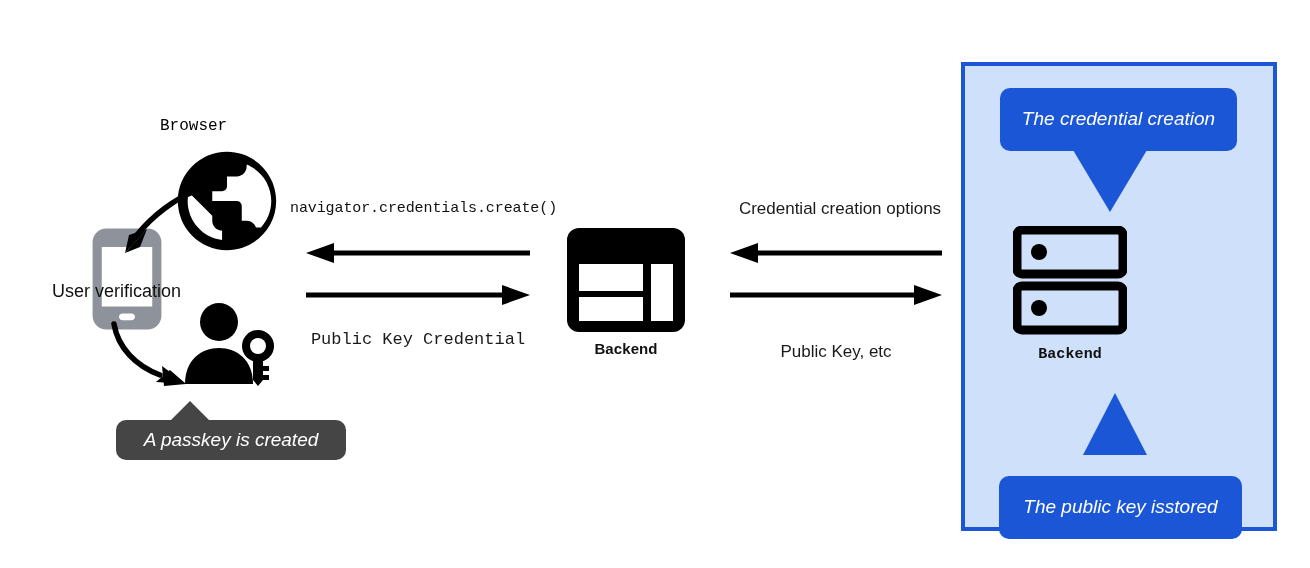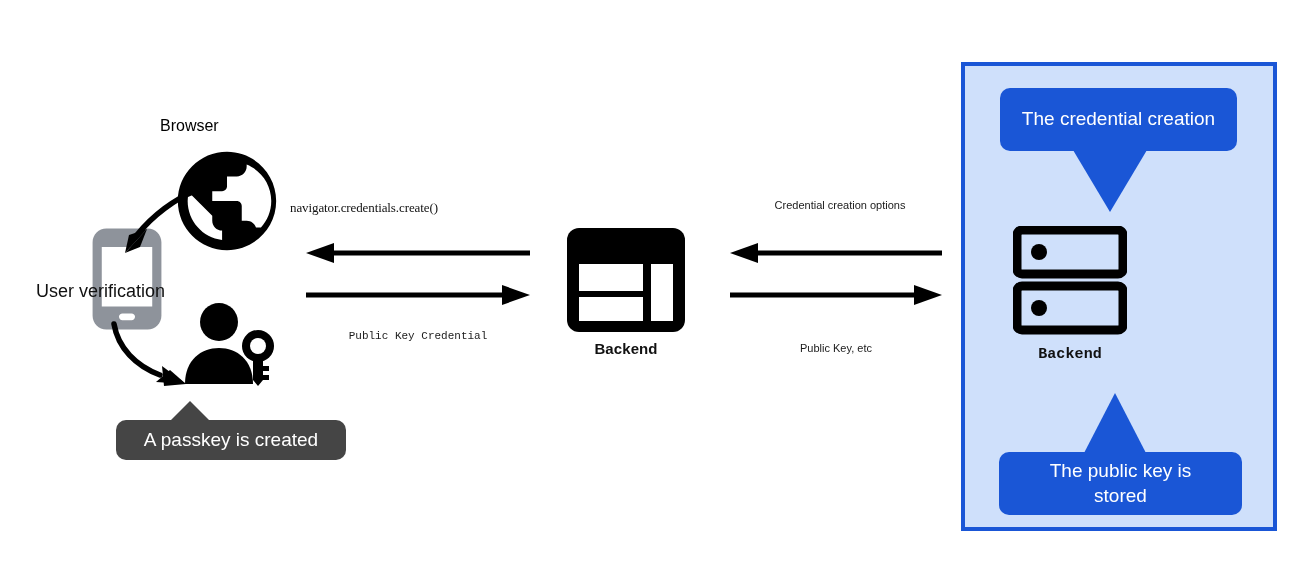--- a/index.html
+++ b/index.html
@@ -35,71 +35,73 @@
   
   .node-label {
     font-size: 15px;
     font-weight: bold;
     color: #111111;
     text-align: center;
     white-space: nowrap;
     letter-spacing: 0.1px;
   }
   .flow-label {
-    font-size: 11px;
+    font-size: 17px;
     color: #1a1a1a;
     text-align: center;
     white-space: nowrap;
   }
   .code-label {
-    font-family: Liberation Serif, serif;
-    font-size: 13px;
+    font-family: Liberation Mono, monospace;
+    font-size: 15px;
     color: #111111;
     white-space: nowrap;
     letter-spacing: -0.1px;
     text-align: center;
   }
   .overlay-label {
     font-size: 18px;
     color: #111111;
     white-space: nowrap;
+    margin-left: 16px;
   }
 
   
   .tooltip {
     border-radius: 10px;
     color: #ffffff;
     text-align: center;
     font-size: 19px;
     line-height: 1.28;
     padding: 9px 16px;
     box-sizing: border-box;
     display: flex;
     align-items: center;
     justify-content: center;
+    font-style: italic;
   }
   .tooltip.blue { background: #1a56d6; }
   .tooltip.dark { background: #454545; }
 
   .tip-tail { width: 0; height: 0; }
 
   
   .icon-wrap { line-height: 0; }
 
   
   .arrow-svg { display: block; overflow: visible; }
 </style>
 </head>
 <body>
 
 <div id="canvas">
 
   <div class="abs" id="backend-panel"></div>
 
-  <div class="abs" style="left:160px; top:117px; width:140px;">Browser</div>
+  <div class="abs" style="left:160px; top:117px; width:140px;font-family:Liberation Mono, monospace;">Browser</div>
 
   <div class="abs icon-wrap" style="left:168px; top:142px;">
     <svg width="118" height="118" viewBox="0 0 24 24" aria-hidden="true">
       <path fill="#000000" d="M12 2C6.48 2 2 6.48 2 12s4.48 10 10 10 10-4.48 10-10S17.52 2 12 2zm-1 17.93c-3.95-.49-7-3.85-7-7.93 0-.62.08-1.21.21-1.79L9 15v1c0 1.1.9 2 2 2v1.93zm6.9-2.54c-.26-.81-1-1.39-1.9-1.39h-1v-3c0-.55-.45-1-1-1H9v-2h2c.55 0 1-.45 1-1V7h2c1.1 0 2-.9 2-2v-.41c2.93 1.19 5 4.06 5 7.41 0 2.08-.8 3.97-2.1 5.39z"></path>
     </svg>
   </div>
 
   <div class="abs icon-wrap" style="left:88px; top:220px;">
     <svg width="78" height="118" viewBox="0 0 17 24" aria-hidden="true">
       <path fill="#8e939b" d="M13 1H4C2.34 1 1 2.34 1 4v16c0 1.66 1.34 3 3 3h9c1.66 0 3-1.34 3-3V4c0-1.66-1.34-3-3-3zm-3.5 20h-2c-.41 0-.75-.34-.75-.75s.34-.75.75-.75h2c.41 0 .75.34.75.75s-.34.75-.75.75zM14 18H3V5h11v13z"></path>
@@ -207,18 +209,18 @@
       <rect x="4" y="60" width="106" height="44" rx="5" ry="5" fill="none" stroke="#000000" stroke-width="9"></rect>
       <circle cx="26" cy="82" r="8" fill="#000000"></circle>
     </svg>
   </div>
   <div class="abs node-label" style="left:1010px; top:346px; width:120px;font-family:Liberation Mono, monospace;">Backend</div>
 
   <div class="abs tip-tail" style="left:1083px; top:393px;
               border-left:32px solid transparent;
               border-right:32px solid transparent;
               border-bottom:62px solid #1a56d6;"></div>
-  <div class="abs tooltip blue" style="left:999px; top:452px; width:243px; height:63px; flex-direction:column;">
+  <div class="abs tooltip blue" style="left:999px; top:476px; width:243px; height:63px; ">
     <div>The public key is</div>
     <div>stored</div>
   </div>
 
 </div>
 
 </body></html>

